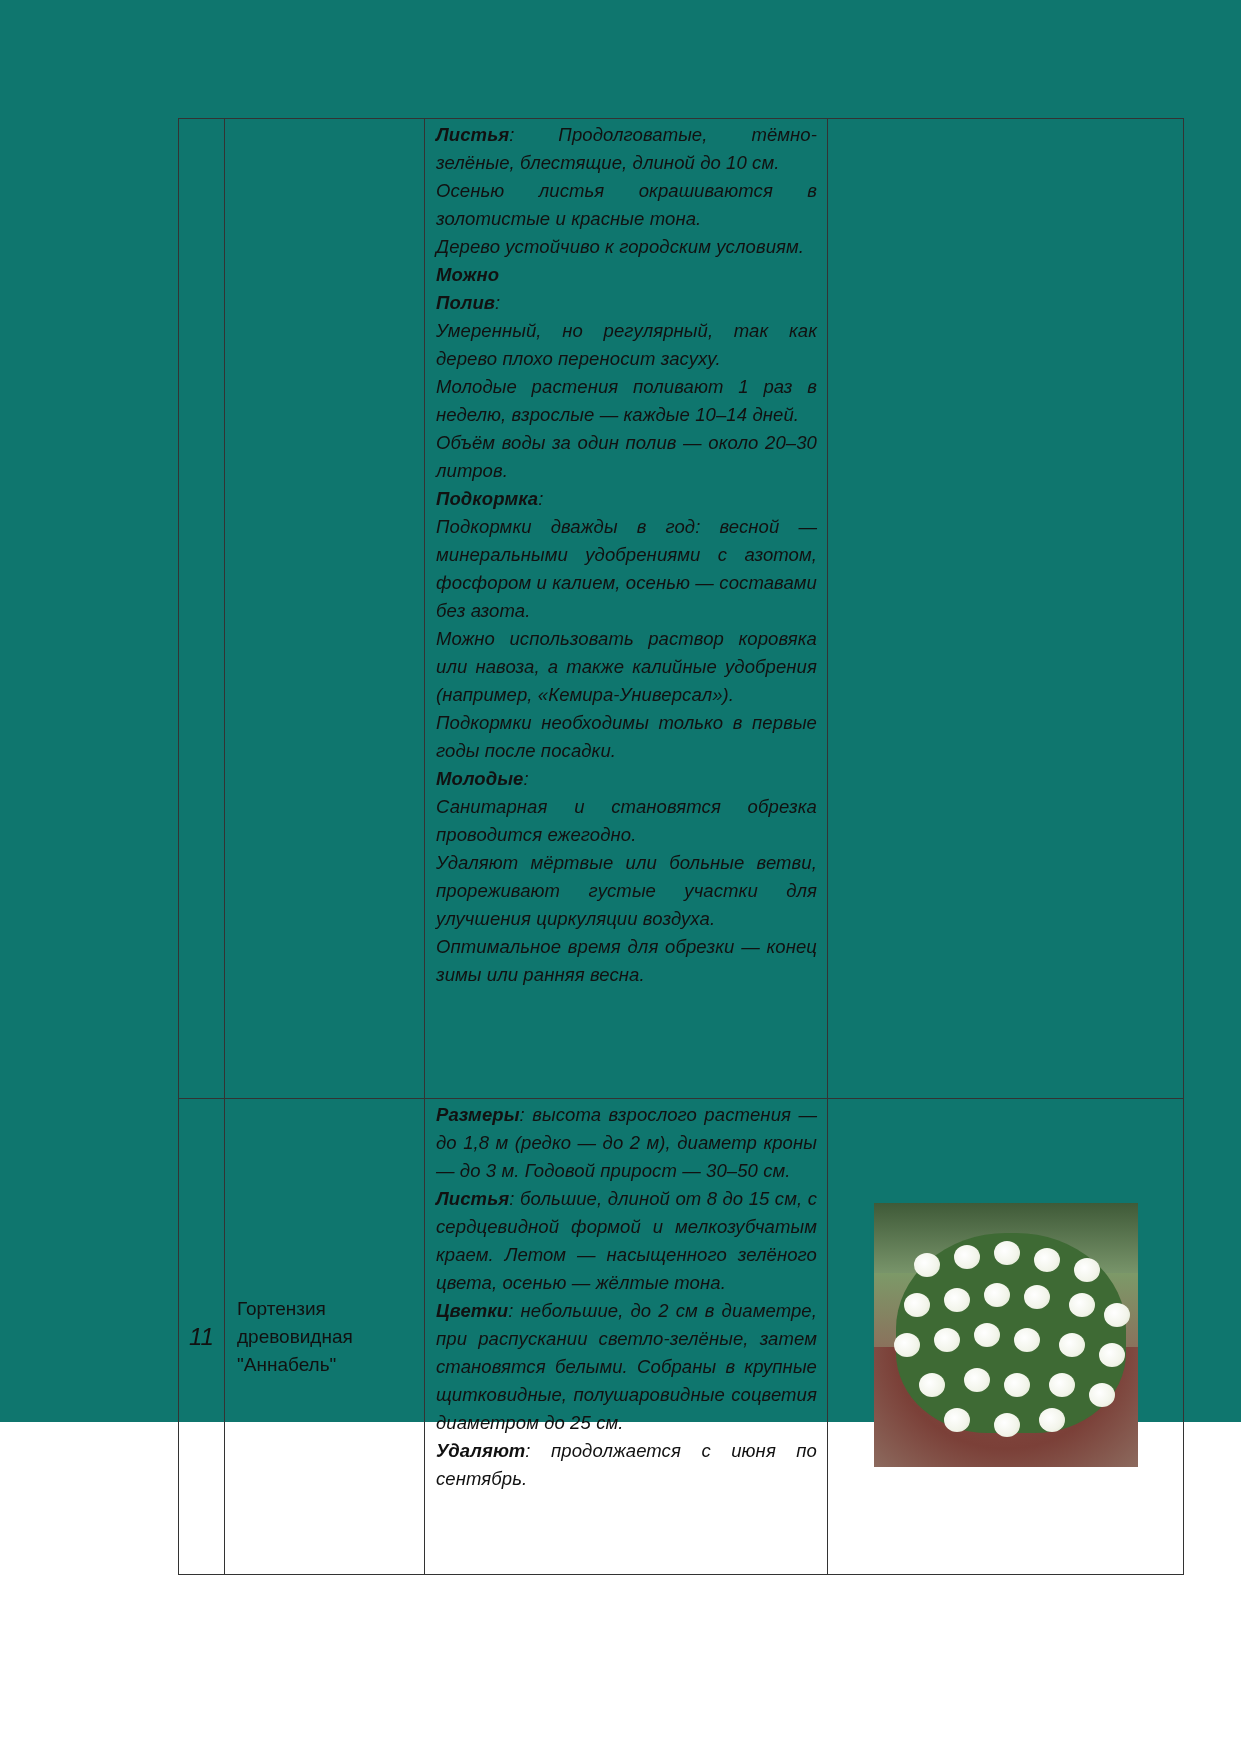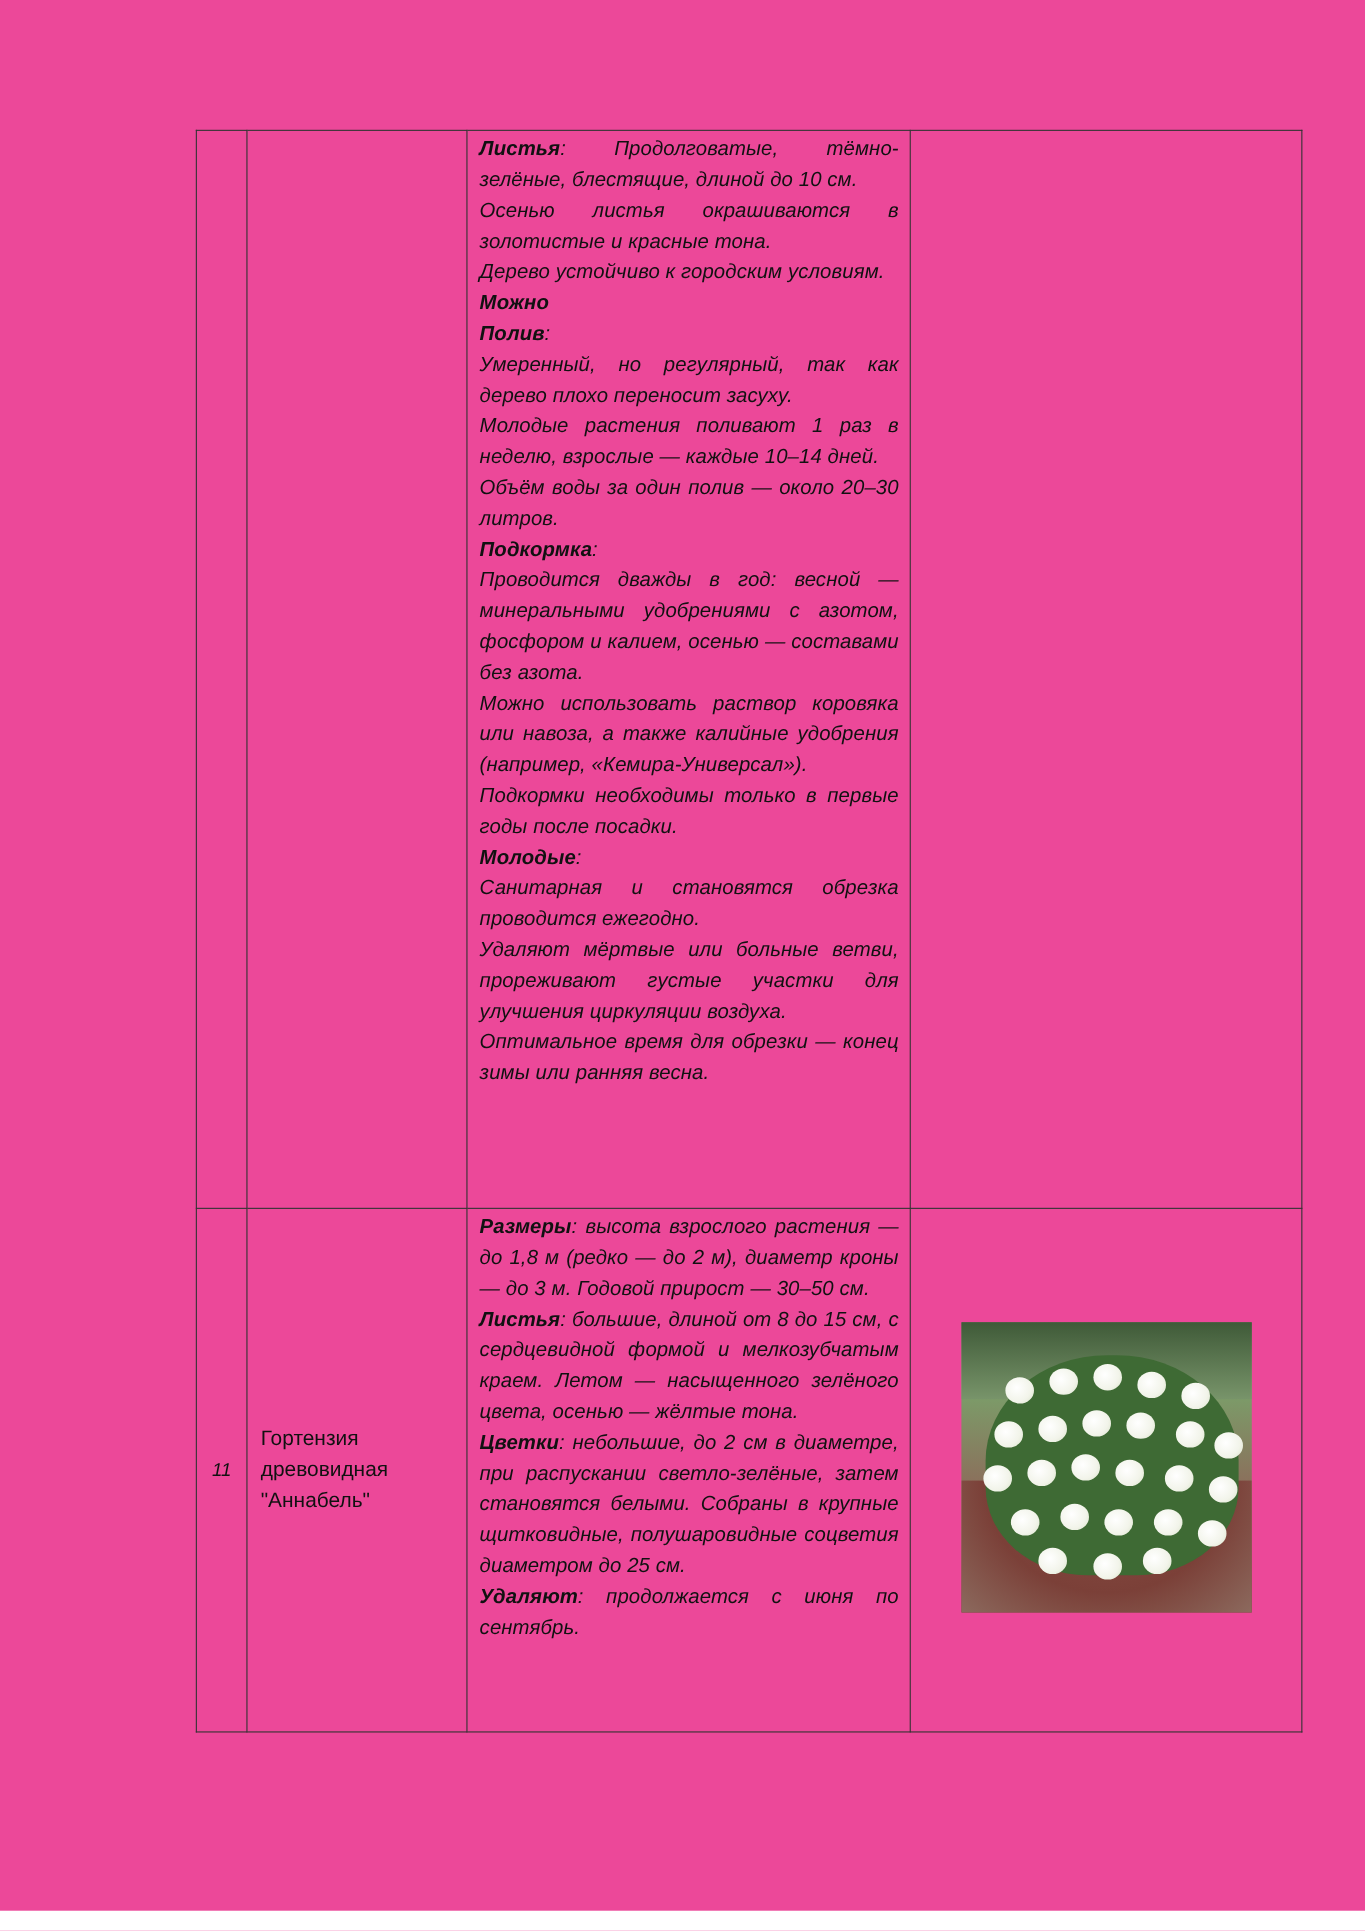--- a/index.html
+++ b/index.html
@@ -1,17 +1,17 @@
 <!DOCTYPE html>
 <html><head>
 <meta charset="utf-8">
 <style>
   html, body { margin: 0; padding: 0; background: #ffffff; }
   body { width: 1241px; height: 1755px; position: relative; overflow: hidden; }
-  .page { position: absolute; left: 0; top: 0; width: 1241px; height: 1737px; background: #ec4899; }
+  .page { position: absolute; left: 0; top: 0; width: 1241px; height: 1422px; background: #0f766e; }
   table.plants {
     position: absolute; left: 178px; top: 118px;
     border-collapse: collapse; table-layout: fixed;
     width: 1005px;
     font-family: "Liberation Sans", sans-serif;
     color: #111;
   }
   table.plants td {
     border: 1.5px solid #333;
     vertical-align: top;
@@ -26,21 +26,21 @@
     font-size: 18.5px;
     line-height: 28px;
     font-style: italic;
     text-align: justify;
     letter-spacing: 0.1px;
   }
   .desc p { margin: 0; }
   .desc b { font-weight: bold; }
   .row1 td { height: 979px; }
   .row2 td { height: 475px; margin-left: 16px; }
-  .num-cell { vertical-align: middle !important; text-align: center; font-style: italic; font-size: 17px; }
+  .num-cell { vertical-align: middle !important; text-align: center; font-style: italic; font-size: 24px; }
   .name-cell { vertical-align: middle !important; padding-left: 12px !important; font-size: 19px; line-height: 28px; }
   .photo-cell { vertical-align: middle !important; text-align: center; }
   .photo {
     display: inline-block; width: 264px; height: 264px; position: relative; overflow: hidden;
     background: linear-gradient(180deg, #4f6a45 0%, #6c8a5a 12%, #7aa06a 22%, #8d6a5a 60%, #7a4a40 100%);
   }
   .photo .bg-top { position: absolute; left: 0; top: 0; width: 100%; height: 70px; background: linear-gradient(180deg, #3f5a38, #78946a); }
   .photo .mulch { position: absolute; left: 0; bottom: 0; width: 100%; height: 120px; background: radial-gradient(ellipse at 50% 0%, #8a4e46 0%, #7b4038 60%, #8c6a5e 100%); }
   .photo .bush { position: absolute; left: 22px; top: 30px; width: 230px; height: 200px; border-radius: 48% 48% 40% 40%; background: #3e6a34; }
   .photo .flower { position: absolute; border-radius: 50%; background: radial-gradient(circle at 40% 40%, #ffffff 0%, #f2f4ea 60%, #d8e2c8 100%); }
@@ -64,21 +64,21 @@
         <div class="desc">
               <p><b>Листья</b><span>: Продолговатые, тёмно-зелёные, блестящие, длиной до 10 см.</span></p>
               <p><span>Осенью листья окрашиваются в золотистые и красные тона.</span></p>
               <p><span>Дерево устойчиво к городским условиям.</span></p>
               <p><b>Можно</b></p>
               <p><b>Полив</b><span>:</span></p>
               <p><span>Умеренный, но регулярный, так как дерево плохо переносит засуху.</span></p>
               <p><span>Молодые растения поливают 1 раз в неделю, взрослые — каждые 10–14 дней.</span></p>
               <p><span>Объём воды за один полив — около 20–30 литров.</span></p>
               <p><b>Подкормка</b><span>:</span></p>
-              <p><span>Проводится дважды в год: весной — минеральными удобрениями с азотом, фосфором и калием, осенью — составами без азота.</span></p>
+              <p><span>Подкормки дважды в год: весной — минеральными удобрениями с азотом, фосфором и калием, осенью — составами без азота.</span></p>
               <p><span>Можно использовать раствор коровяка или навоза, а также калийные удобрения (например, «Кемира-Универсал»).</span></p>
               <p><span>Подкормки необходимы только в первые годы после посадки.</span></p>
               <p><b>Молодые</b><span>:</span></p>
               <p><span>Санитарная и становятся обрезка проводится ежегодно.</span></p>
               <p><span>Удаляют мёртвые или больные ветви, прореживают густые участки для улучшения циркуляции воздуха.</span></p>
               <p><span>Оптимальное время для обрезки — конец зимы или ранняя весна.</span></p>
             </div>
       </td>
       <td class="photo-cell"></td>
     </tr>

